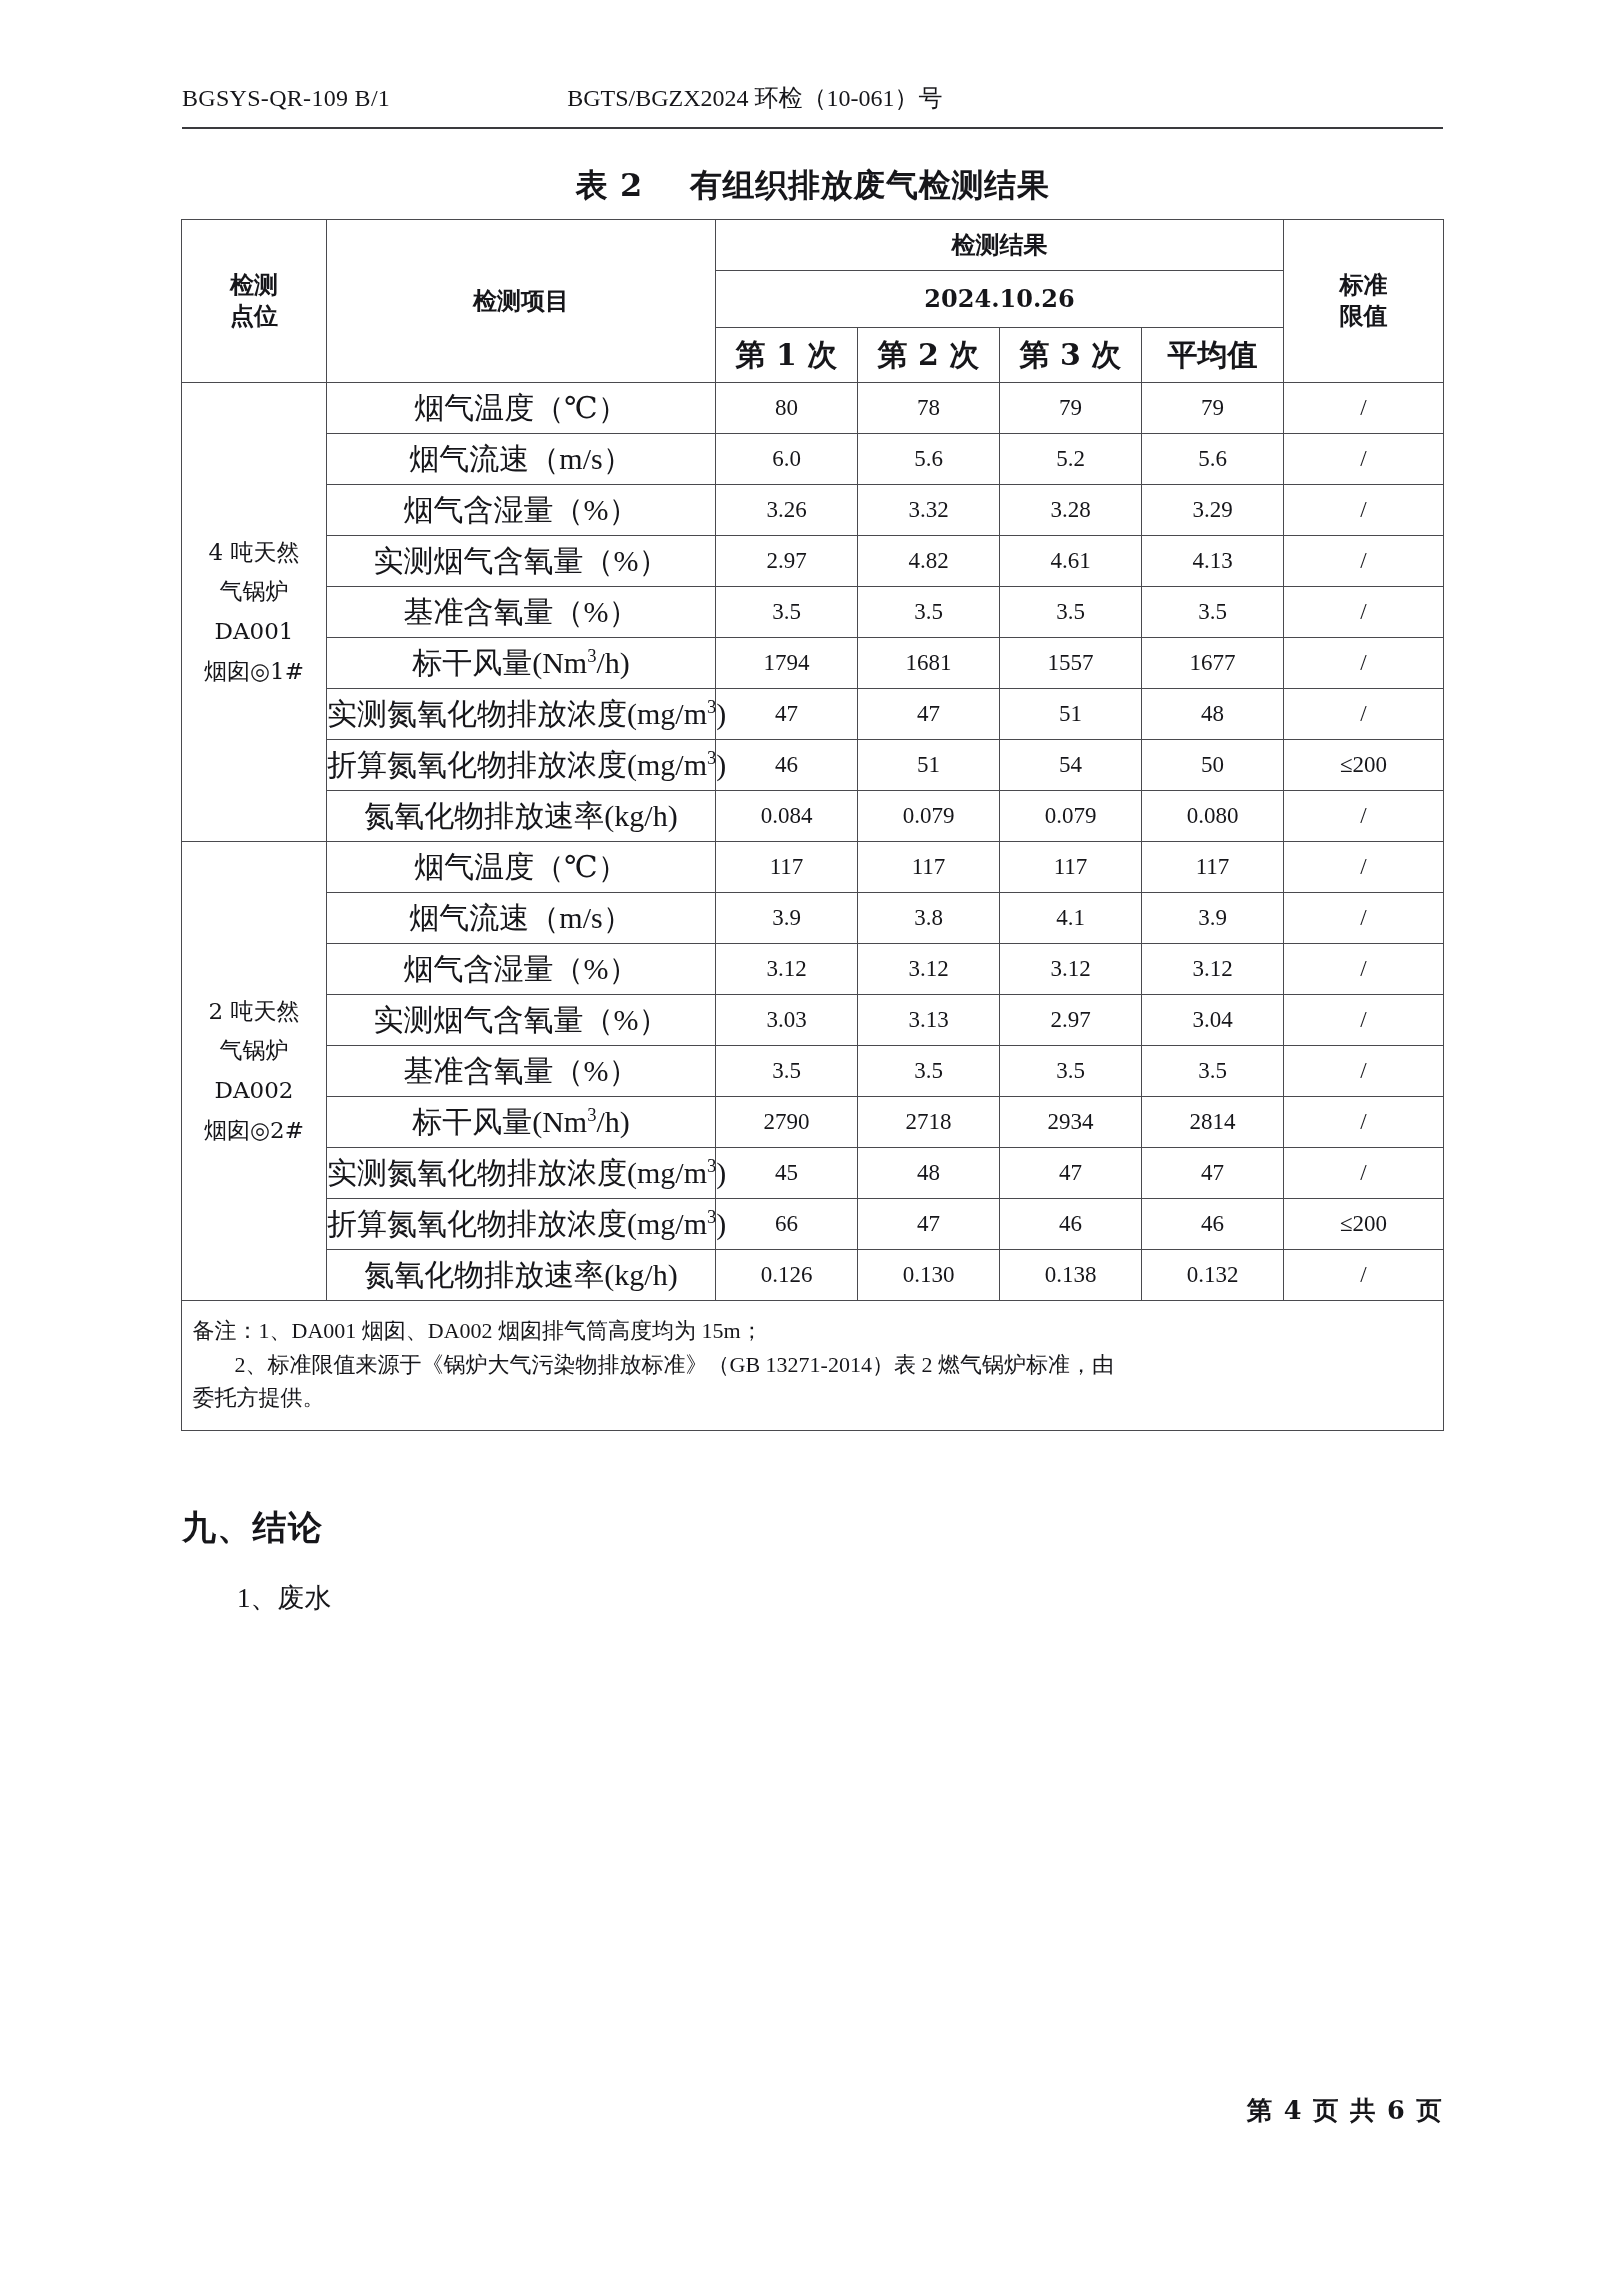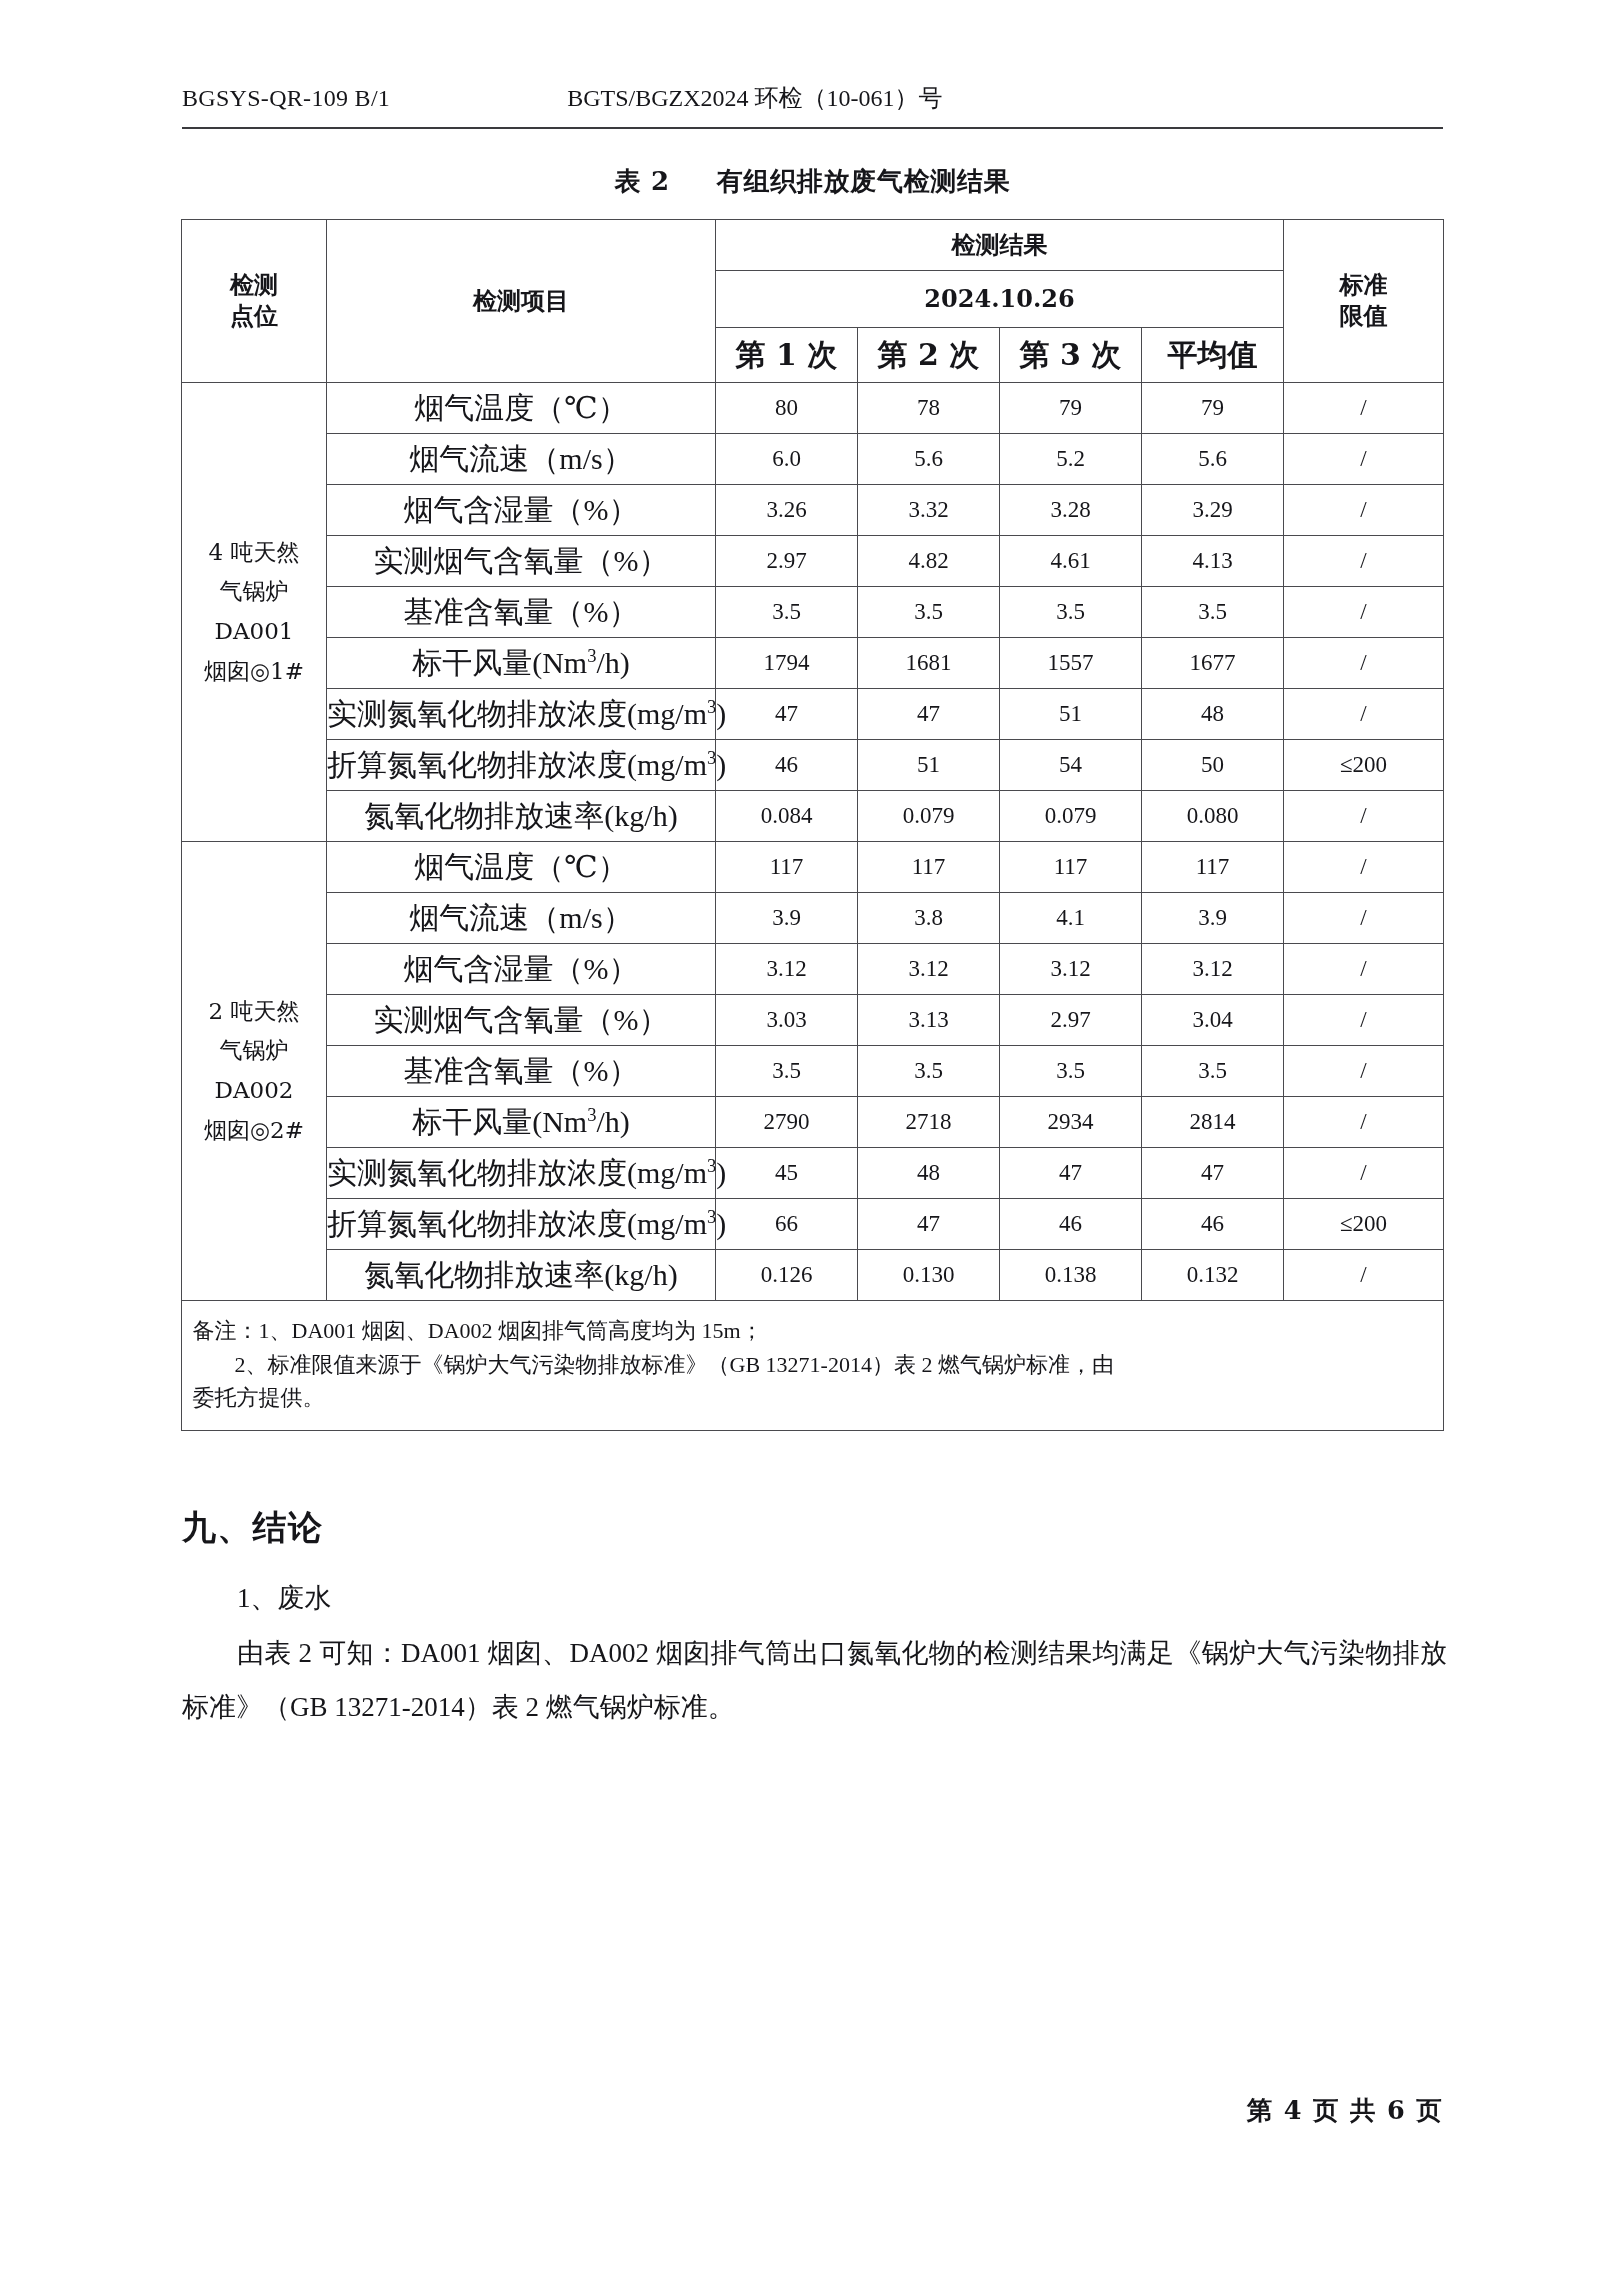--- a/index.html
+++ b/index.html
@@ -52,21 +52,21 @@
     background: #3a3a3e;
   }
 
   
   .table-caption {
     position: absolute;
     left: 182px;
     top: 164px;
     width: 1261px;
     text-align: center;
-    font-size: 26px;
+    font-size: 32px;
     font-weight: 700;
     font-family: "DejaVu Serif", "Liberation Serif", serif;
     letter-spacing: 0.7px;
   }
   .table-caption .cap-gap { display:inline-block; width: 47px; }
 
   
   .result-table {
     position: absolute;
     left: 181px;
@@ -379,19 +379,18 @@
             <p class="n3">委托方提供。</p>
           </td>
         </tr>
       </tbody>
   </table>
 
   <div class="section-title">九、结论</div>
 
   <div class="body-block">
     <p class="indent">1、废水</p>
-    <p class="indent">由表 2 可知：DA001 烟囱、DA002 烟囱排气筒出口氮氧化物的检测结果均满足《锅炉大气污染物排放标准》（GB 13271-2014）表 2 燃气锅炉标准。</p>
   </div>
 
   <div class="page-footer">第 4 页 共 6 页</div>
 
 </div>
 
 
 </body></html>

